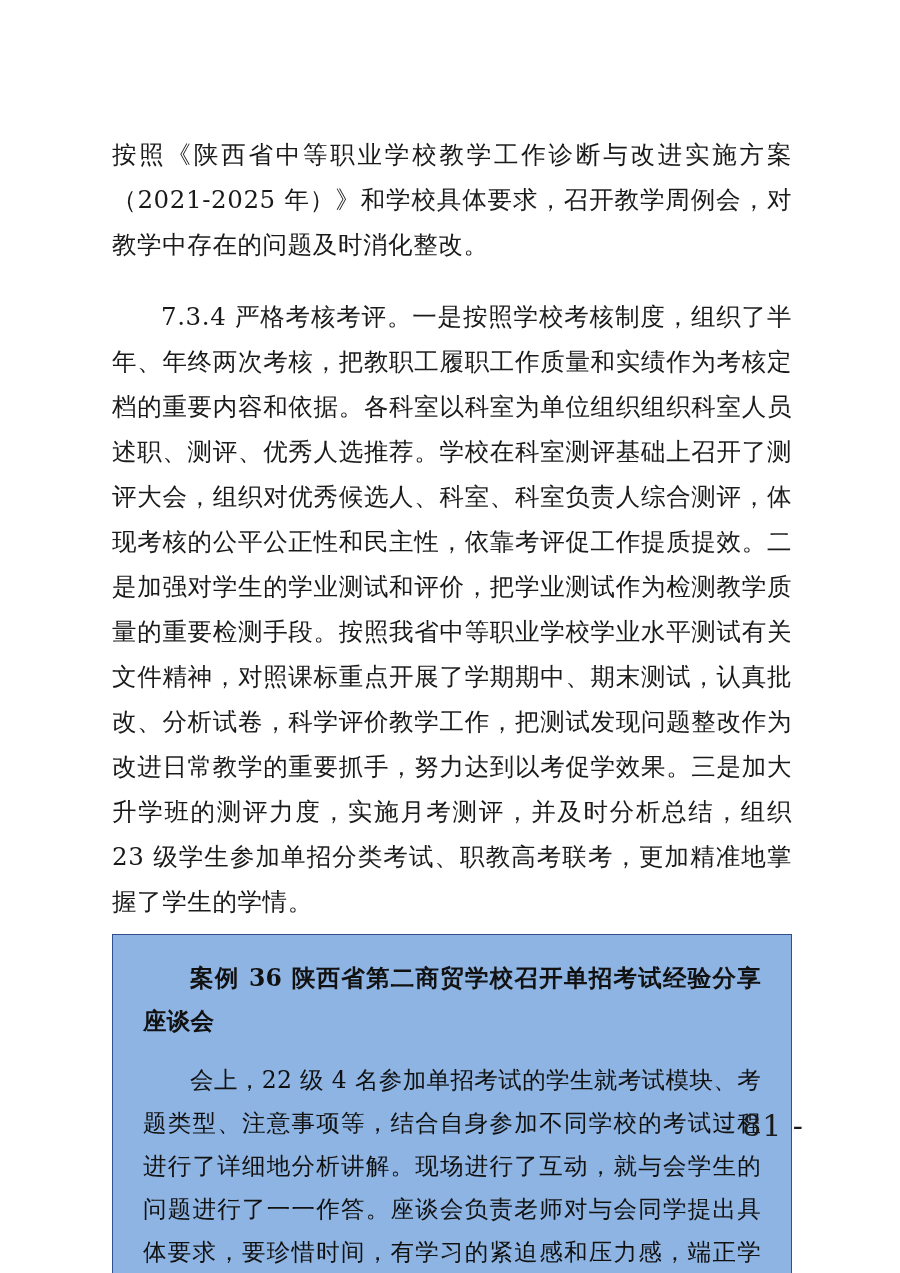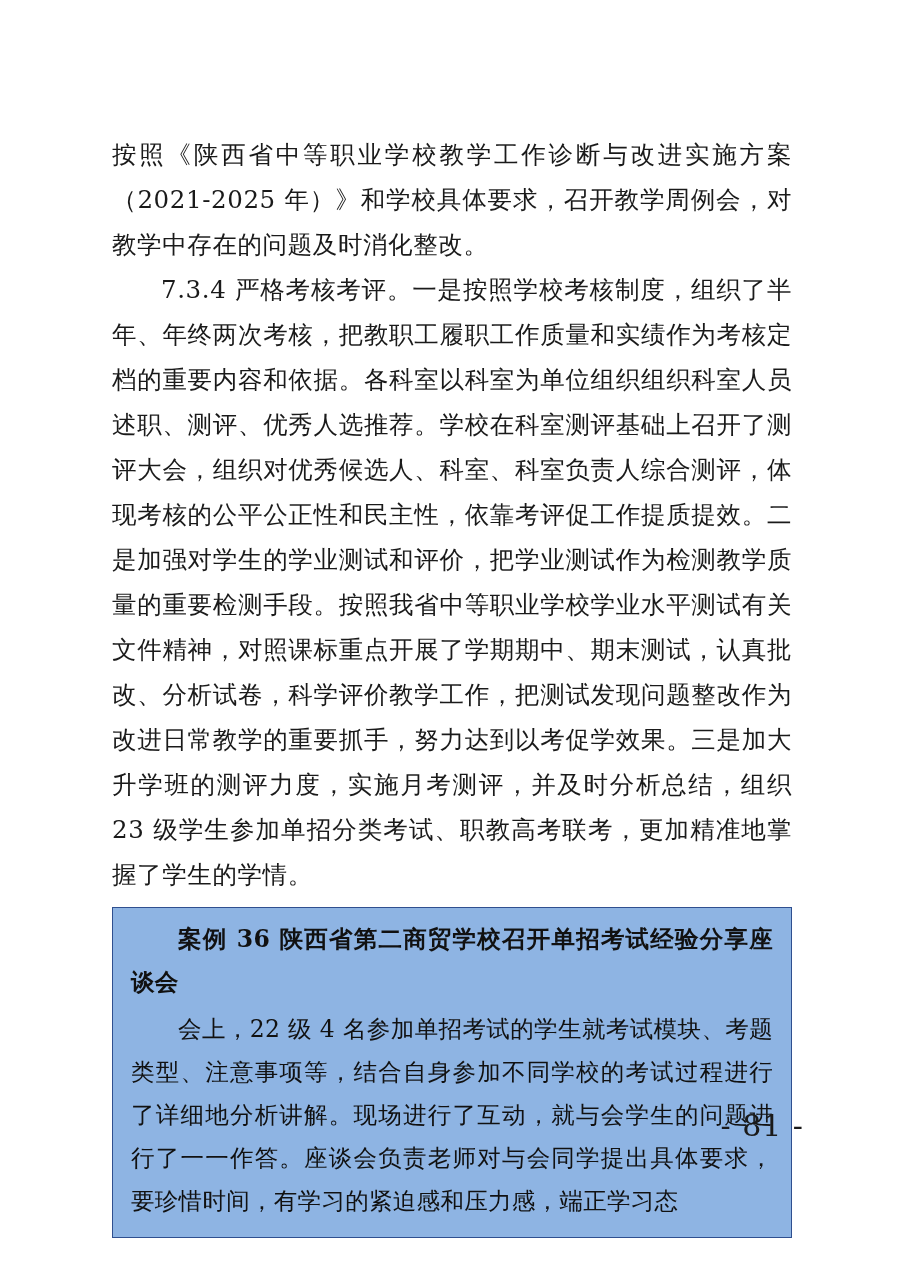--- a/index.html
+++ b/index.html
@@ -26,20 +26,21 @@
     font-size: 24.5px;
     line-height: 45px;
     color: #1a1a1a;
     text-align: justify;
     text-justify: inter-ideograph;
     letter-spacing: 0.6px;
     margin: 0;
   }
   .indent {
     text-indent: 2em;
+    margin-top: 27px;
   }
   .box {
     margin-top: 10px;
     border: 1.5px solid #2f4f8f;
     background: #8eb4e3;
     box-sizing: border-box;
     padding: 6px 14px 10px 14px;
   }
   .box-title {
     font-size: 23px;
@@ -50,21 +51,21 @@
     letter-spacing: 0.4px;
     margin: 0 0 2px 0;
   }
   .box p {
     font-size: 23.5px;
     line-height: 43px;
     color: #111;
     text-align: justify;
     text-justify: inter-ideograph;
     letter-spacing: 0.3px;
-    margin: 4px;
+    margin: 16px;
     text-indent: 2em;
   }
   .page-number {
     position: absolute;
     right: 96px;
     top: 1108px;
     font-size: 30px;
     color: #1a1a1a;
     font-family: "DejaVu Serif", "Liberation Serif", serif;
     letter-spacing: 1px;

